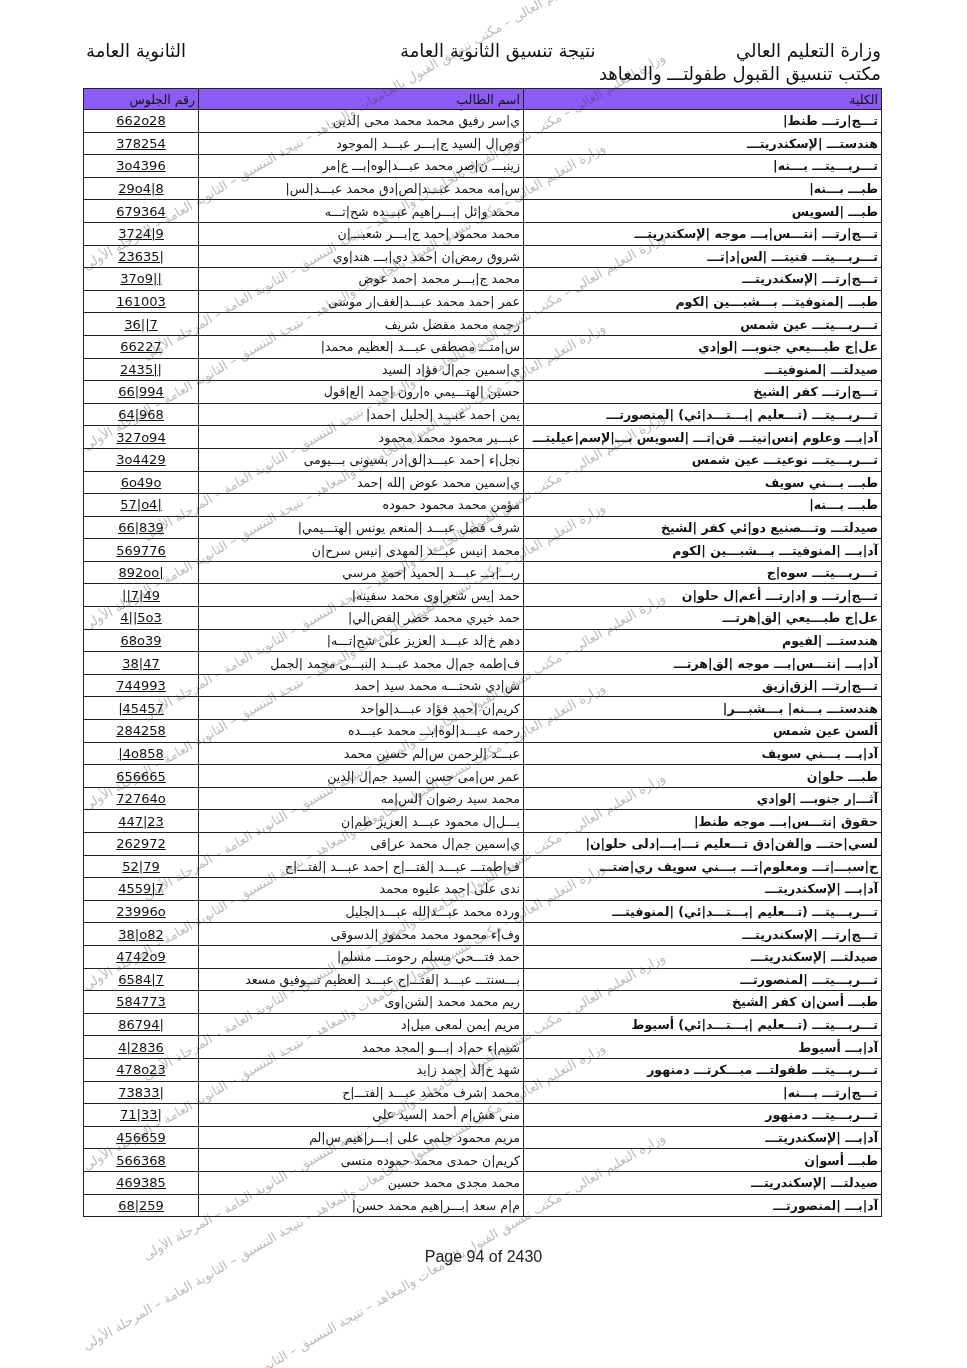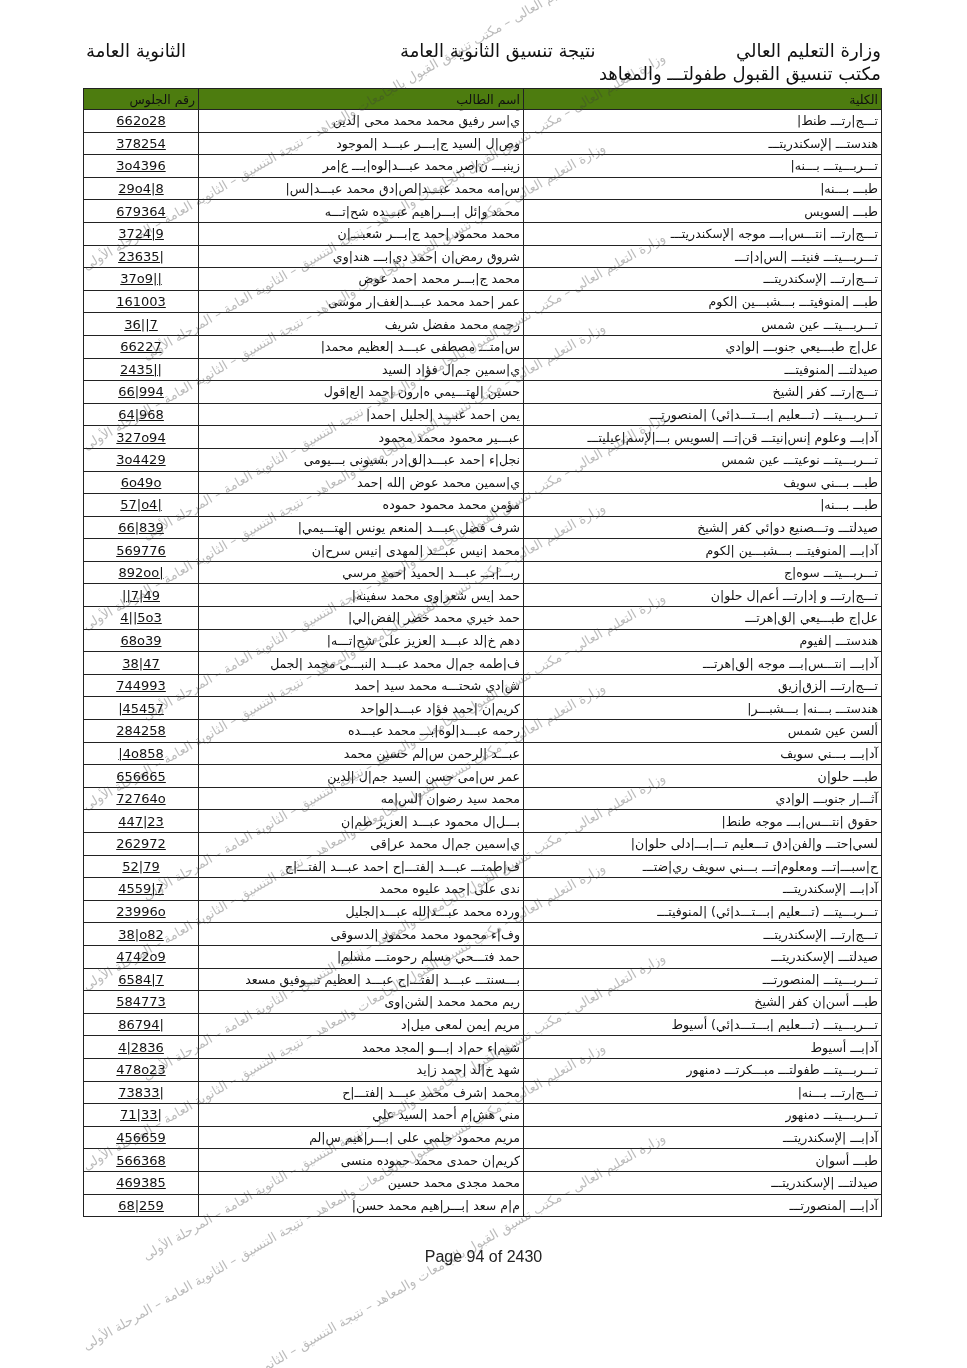--- a/index.html
+++ b/index.html
@@ -5,22 +5,22 @@
   html, body { margin:0; padding:0; background:#ffffff; }
   body { width:967px; height:1368px; position:relative; overflow:hidden; font-family:"DejaVu Sans", sans-serif; color:#111; }
   .hdr { position:absolute; font-size:18px; direction:rtl; white-space:nowrap; }
   #h-ministry { right:86px; top:40px; }
   #h-office { right:86px; top:63px; }
   #h-title { left:400px; top:40px; }
   #h-stage { left:440px; top:63px;margin-top:26px; }
   #h-type { left:86px; top:40px; }
   table.grid { position:absolute; left:83px; top:88px; width:798px; border-collapse:collapse; direction:rtl; table-layout:fixed; }
   table.grid th, table.grid td { border:1.5px solid #222; height:21.6px; padding:0 3px; font-size:12.5px; white-space:nowrap; overflow:hidden; font-weight:normal; }
-  table.grid thead th { background:#4d7c0f; text-align:right; height:20px; }
-  table.grid td.college { text-align:right; }
+  table.grid thead th { background:#8b5cf6; text-align:right; height:20px; }
+  table.grid td.college { text-align:right;font-weight:bold; }
   table.grid td.name { text-align:right; }
   table.grid td.seat { text-align:center; direction:ltr; font-family:"DejaVu Sans", sans-serif; font-size:13px;text-decoration:underline; }
   col.c-college { width:358px; }
   col.c-name { width:325px; }
   col.c-seat { width:115px; }
   .watermark { position:absolute; left:0; top:0; width:967px; height:1368px; pointer-events:none; overflow:hidden; }
   .wm-line { position:absolute; white-space:nowrap; font-size:13px; color:rgba(60,60,60,0.35); transform:rotate(-30deg); transform-origin:left top; direction:rtl; }
   #footer { position:absolute; left:0; width:967px; top:1248px; text-align:center; font-family:"Liberation Sans", sans-serif; font-size:16px; color:#222; }
 </style>
 </head>

